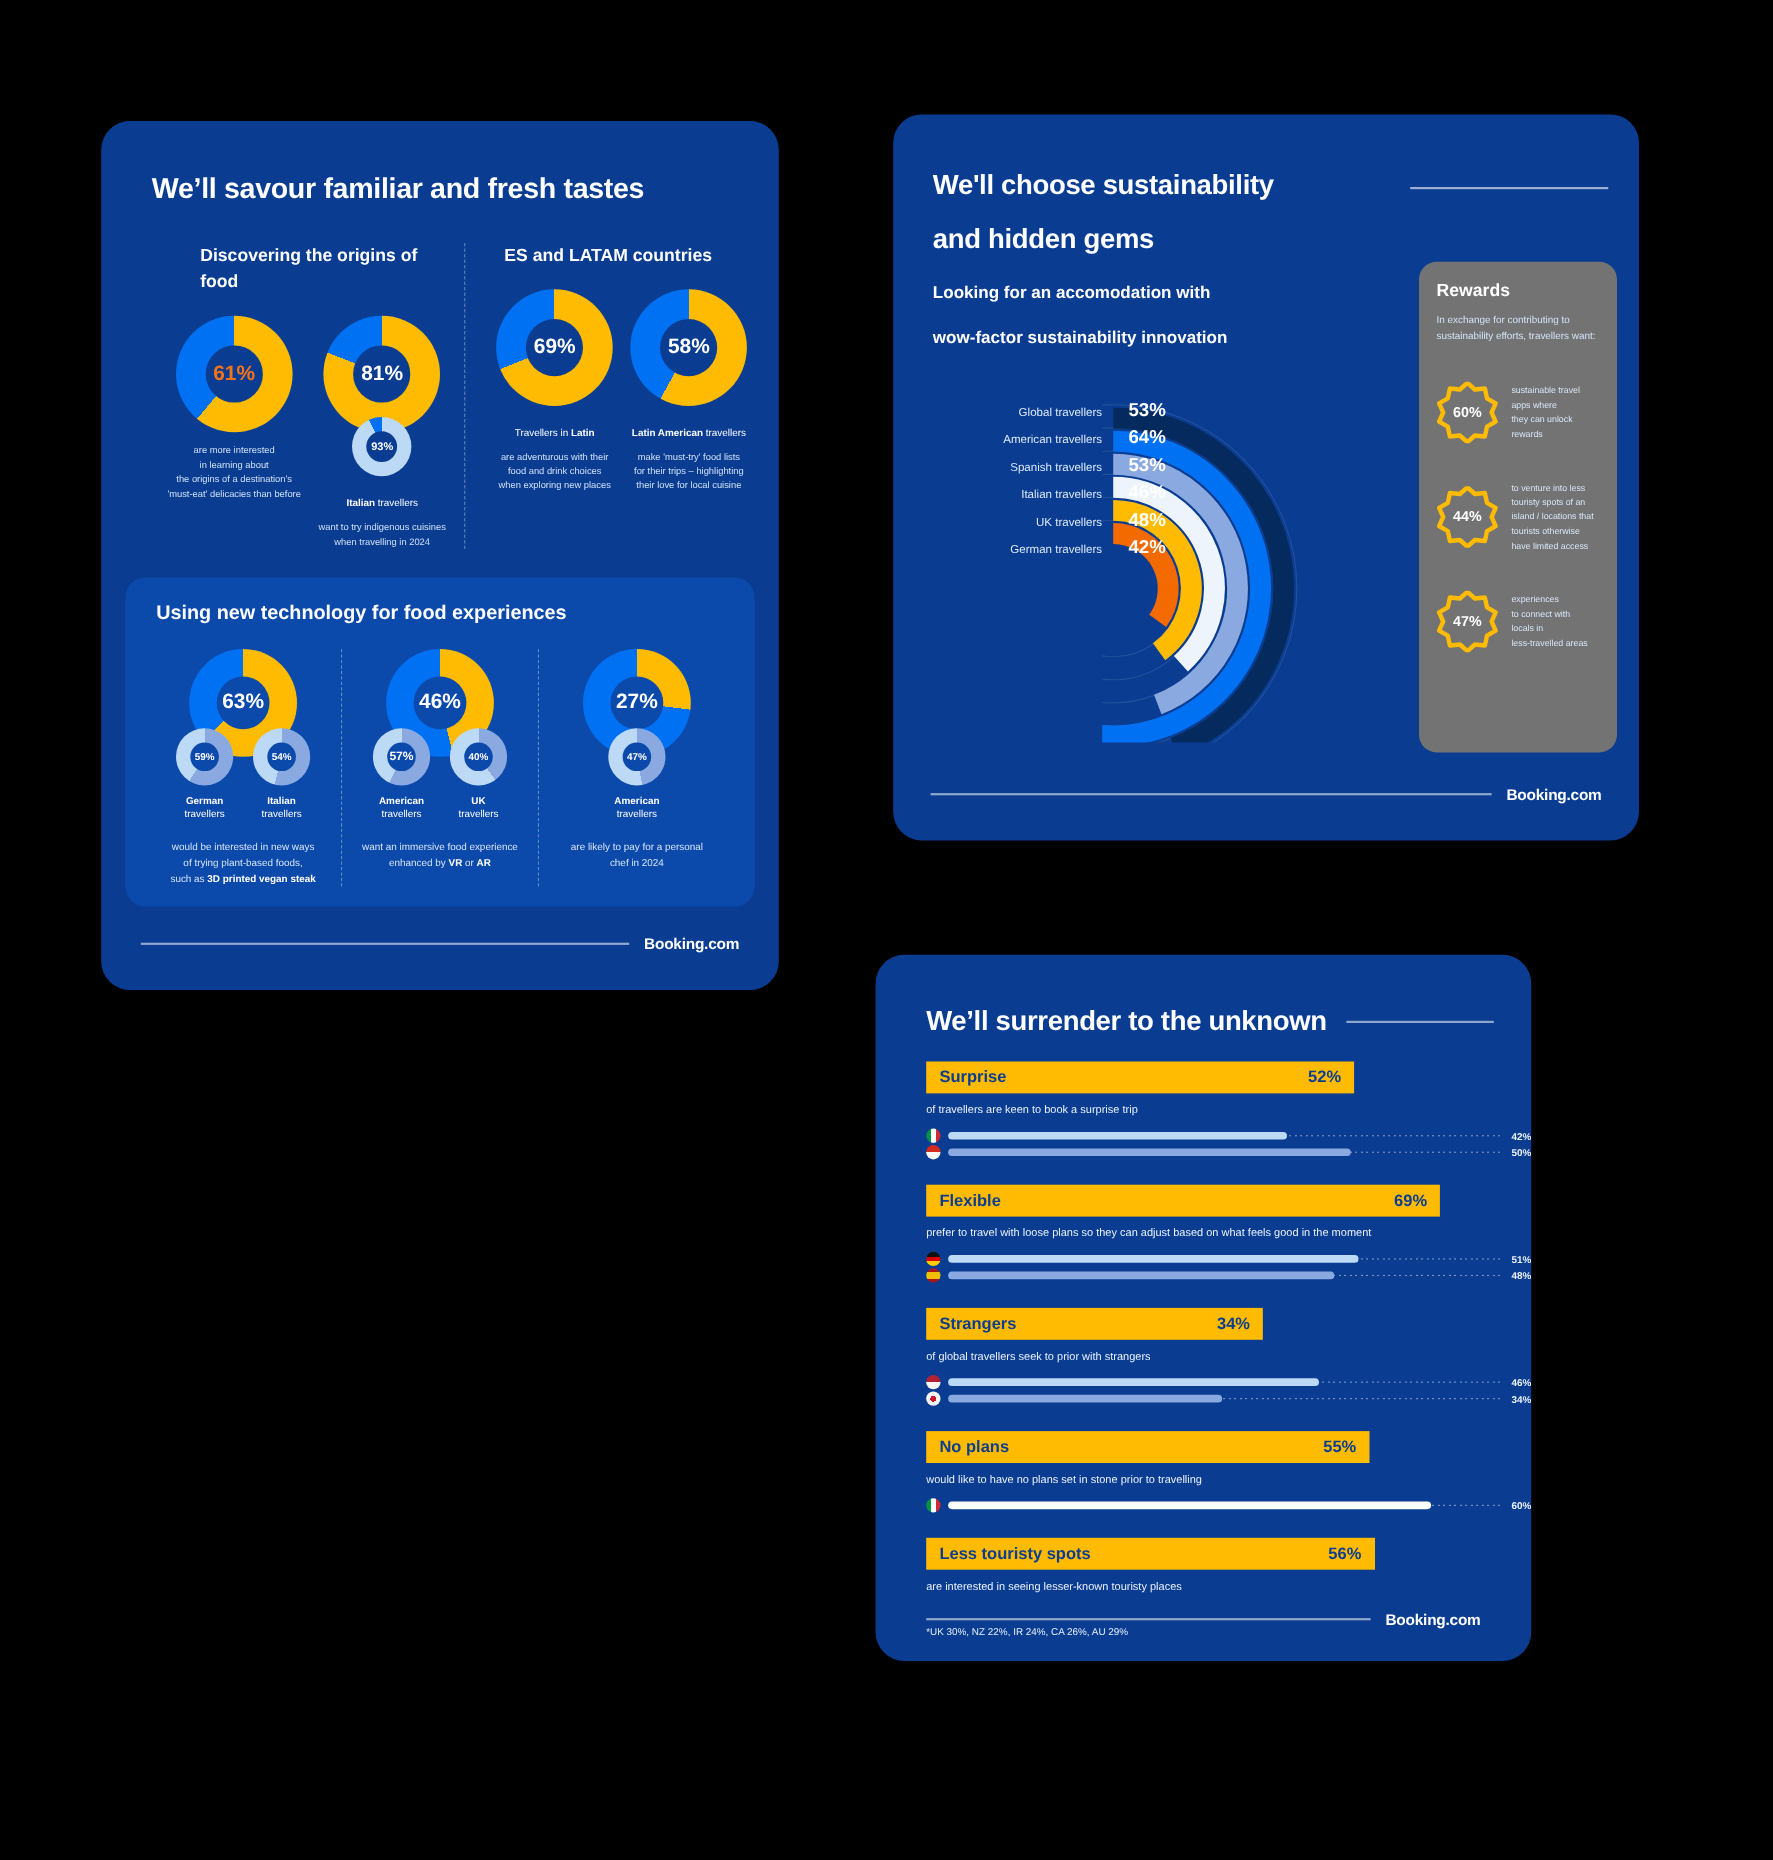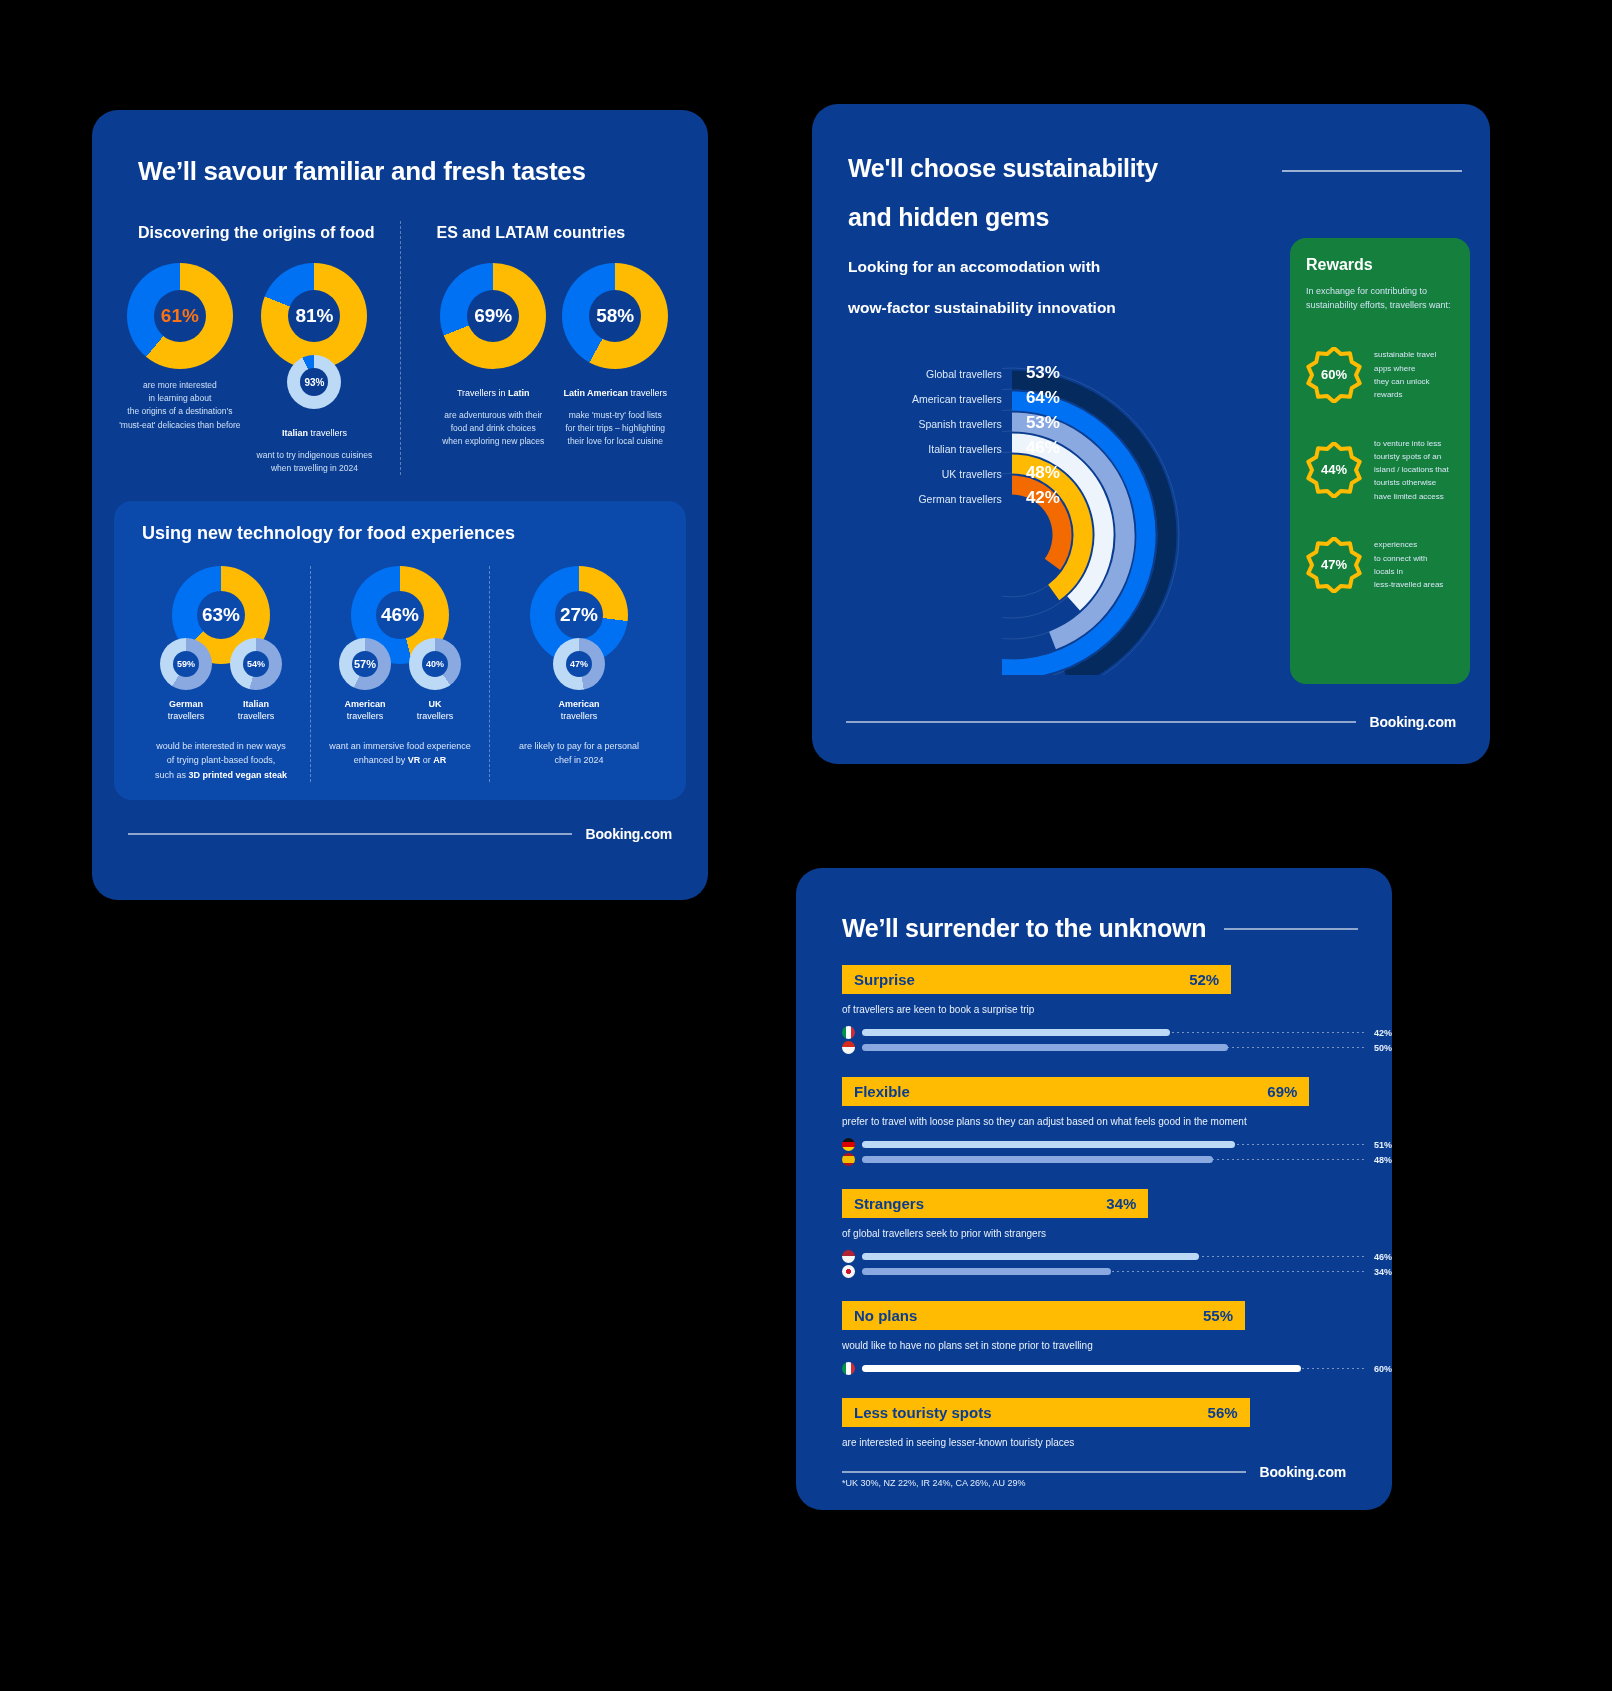--- a/index.html
+++ b/index.html
@@ -23,21 +23,21 @@
 
   .card-title {
     color: #ffffff;
     font-weight: 700;
     letter-spacing: -0.3px;
   }
   .rule { height: 2px; background: rgba(255,255,255,0.55); }
 
   
   #card-food .h1 { font-size: 26px; margin: 46px 0 0 46px; }
-  .col-split { display: flex; margin: 34px 0 0 0; }
+  .col-split { display: flex; margin: 34px 0 0 0; padding-left: 44px; }
   .col { flex: 1; padding: 0 14px; }
   .col.left { border-right: 1px dashed rgba(255,255,255,0.35); }
   .sub-h { color:#fff; font-size:16px; font-weight:700; line-height:1.5; margin-left:32px;}
   .sub-h.center { margin-left: 0; text-align: left; padding-left: 22px;}
 
   .donut-row { display: flex; justify-content: center; gap: 16px; margin-top: 18px; }
   .donut-wrap { position: relative; display:flex; flex-direction:column; align-items:center; }
   .donut { border-radius: 50%; position: relative; }
   .donut .hole {
     position: absolute; border-radius: 50%; background: #0a3d91;
@@ -72,21 +72,21 @@
   #card-sust .h1 { font-size: 25px; margin: 44px 0 0 36px; line-height: 1.65; }
   .title-rule { position:absolute; right:28px; top:66px; width:180px; height:2px; background:rgba(255,255,255,0.6); }
   #card-sust .sub2 { color:#fff; font-size:15.5px; font-weight:700; line-height:1.75; margin: 14px 0 0 36px; }
   .radial-area { position:relative; margin-top: 14px; height: 340px; }
   .radial-labels { position:absolute; left:100px; top:28px; }
   .rad-line { display:flex; align-items:baseline; justify-content:flex-end; gap:24px; height:25px; }
   .rad-name { color:#dce9f8; font-size:10.5px; }
   .rad-val  { color:#fff; font-size:17px; font-weight:700; width:46px; }
   .rewards {
     position:absolute; right:20px; top:134px; width:180px; height: 446px;
-    background:#15803d; border-radius:16px; padding:18px 14px 0 16px;
+    background:#737373; border-radius:16px; padding:18px 14px 0 16px;
   }
   .rewards h4 { color:#fff; font-size:16px; font-weight:700; }
   .rewards p.intro { color:#d2e3f7; font-size:9px; line-height:1.6; margin-top:10px; }
   .reward-item { display:flex; align-items:center; gap:12px; margin-top: 34px; }
   .badge { position:relative; width:56px; height:56px; flex:none; }
   .badge span {
     position:absolute; left:0; top:0; width:100%; height:100%;
     display:flex; align-items:center; justify-content:center;
     color:#fff; font-size:13px; font-weight:700;
   }

